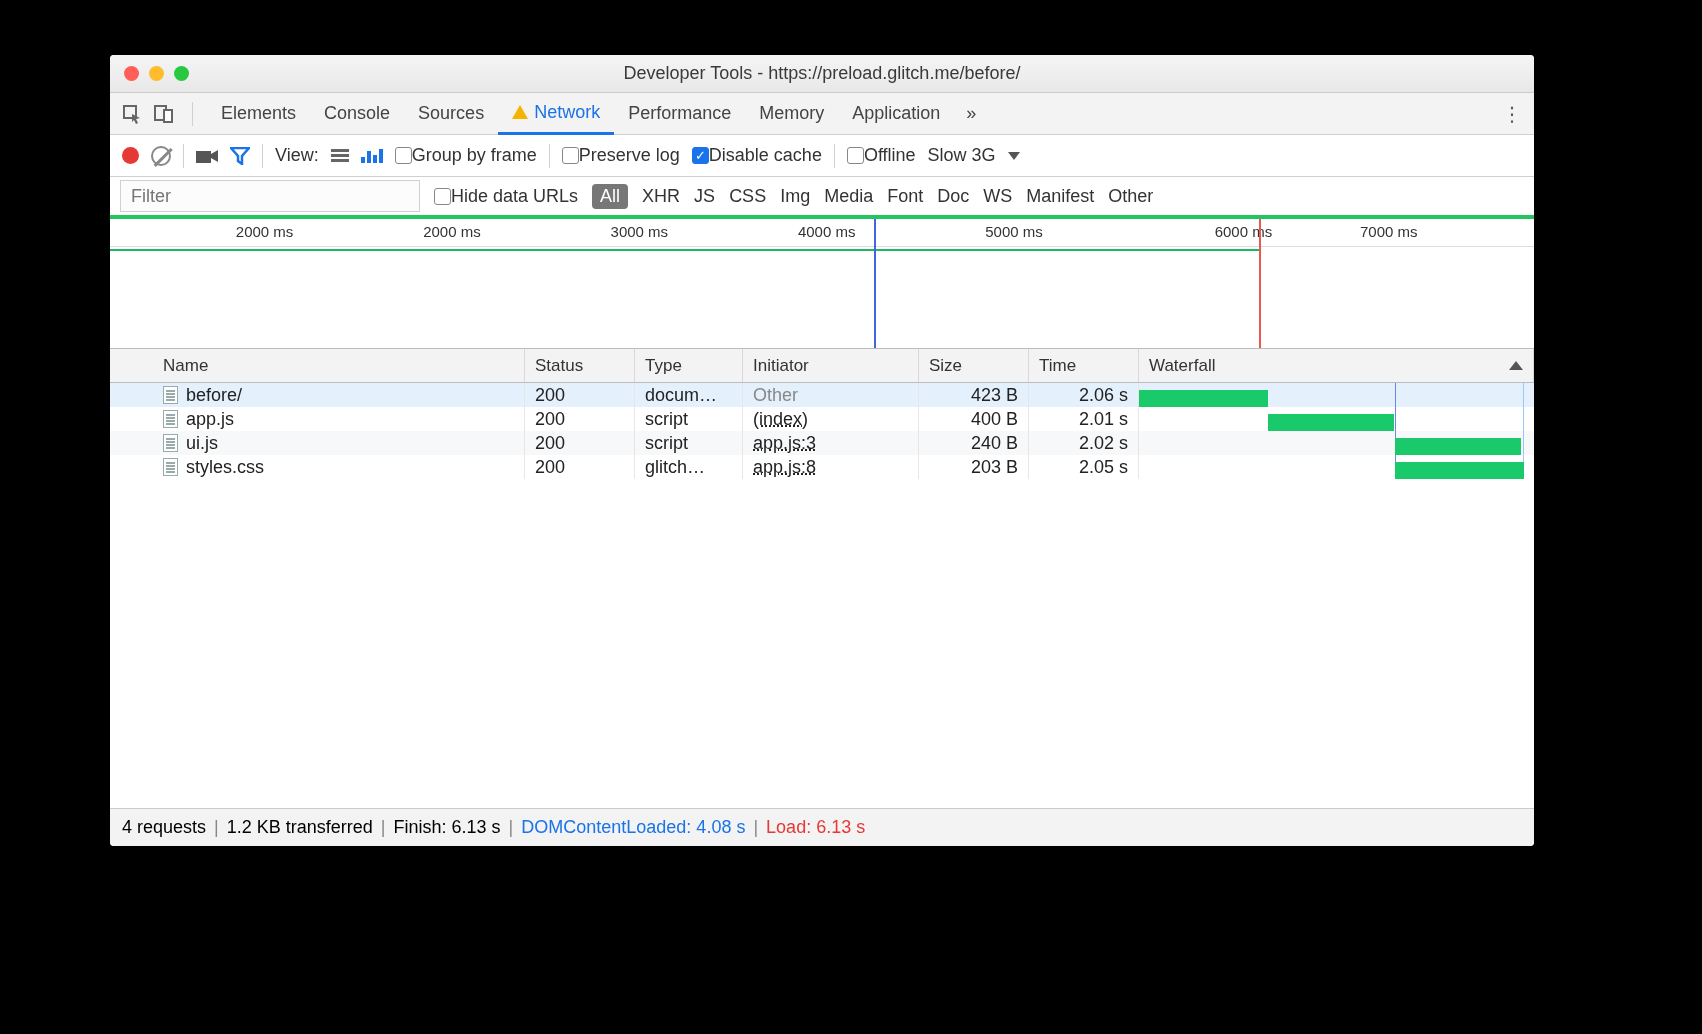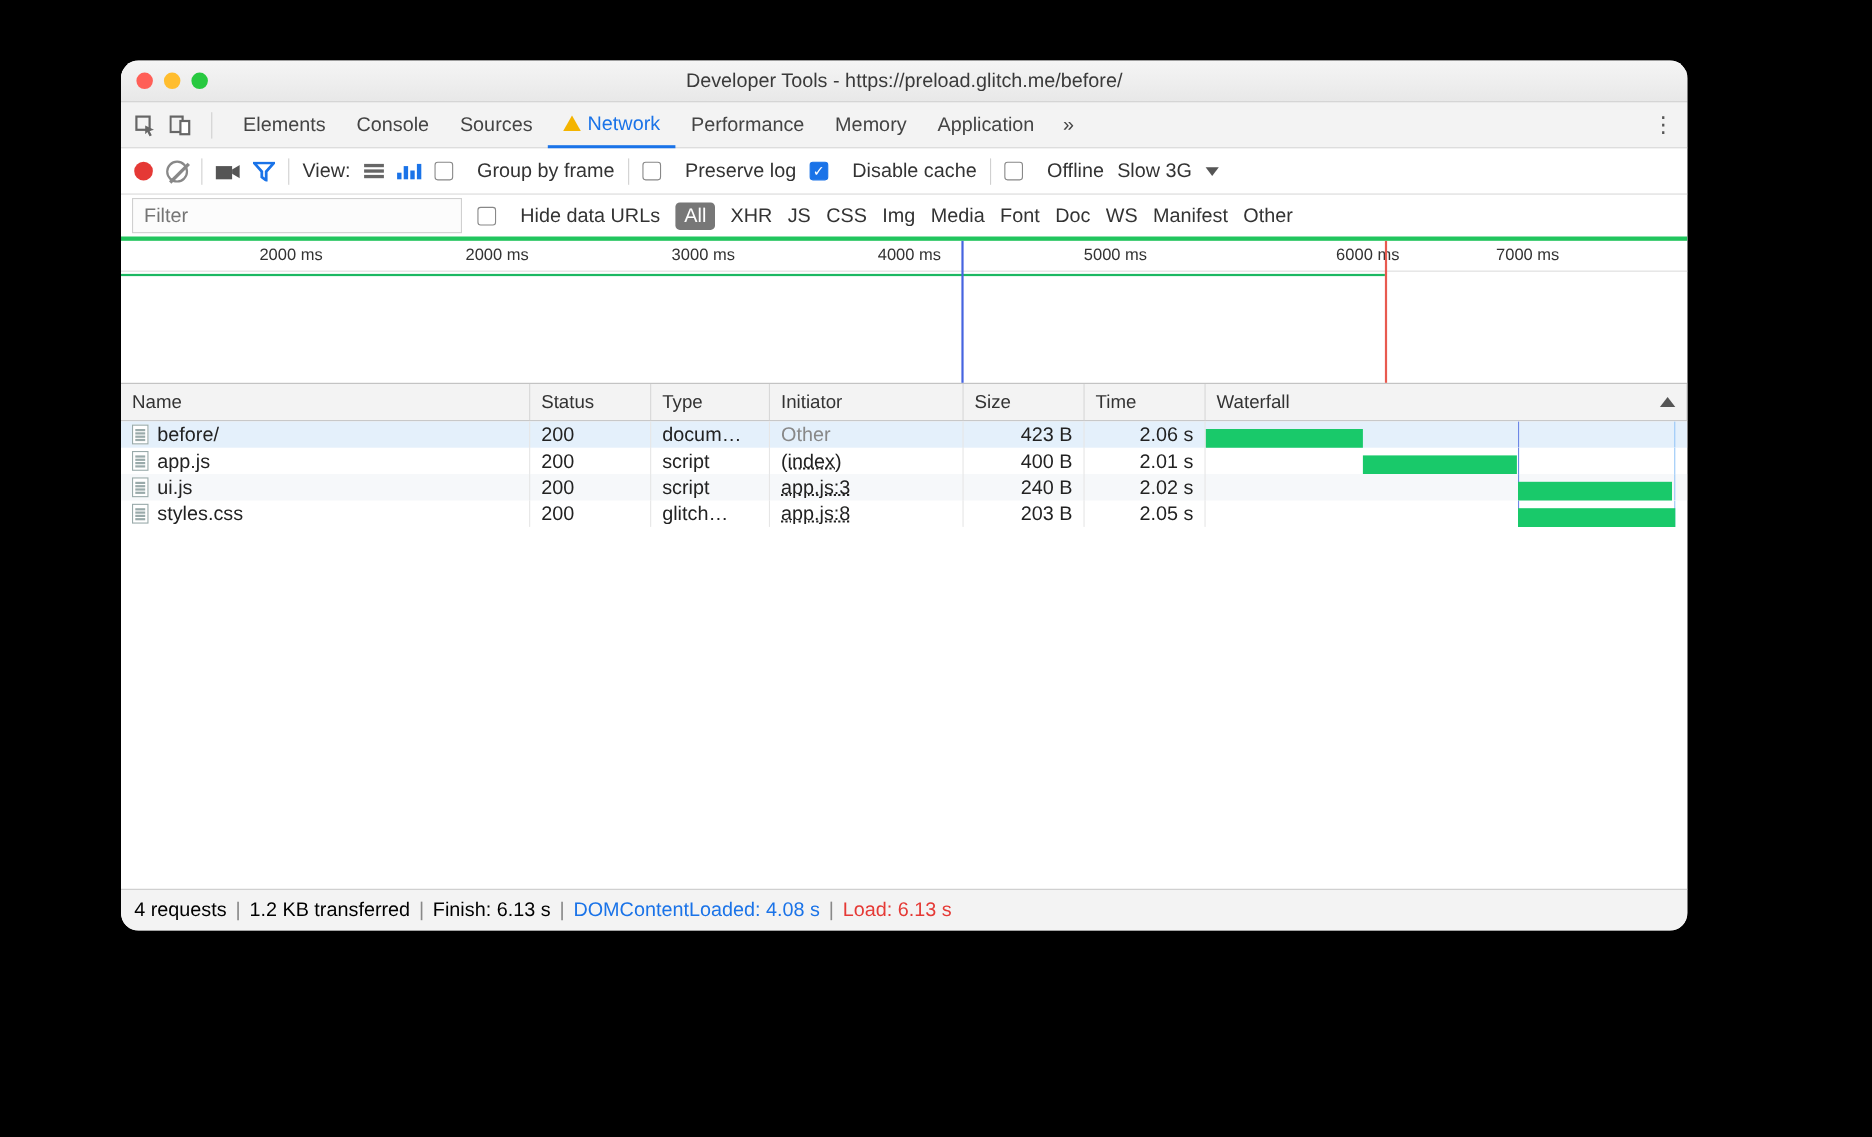--- a/index.html
+++ b/index.html
@@ -1,19 +1,19 @@
 <!DOCTYPE html>
 <html><head>
 <meta charset="utf-8">
 <style>
   * { box-sizing: border-box; margin: 0; padding: 0; font-family: -apple-system, "Helvetica Neue", Arial, sans-serif; }
   body { background: #000; width: 1702px; height: 1034px; position: relative; }
   .window {
     position: absolute; left: 110px; top: 55px; width: 1424px; height: 791px;
-    background: #fff; border-radius: 16px; box-shadow: 0 20px 60px rgba(0,0,0,0.5);
+    background: #fff; border-radius: 4px; box-shadow: 0 20px 60px rgba(0,0,0,0.5);
     display: flex; flex-direction: column; overflow: hidden;
   }
   
   .titlebar {
     height: 38px; background: linear-gradient(#f5f5f5,#e8e8e8);
     border-bottom: 1px solid #ccc; display: flex; align-items: center; position: relative;
   }
   .traffic { display: flex; gap: 10px; padding-left: 14px; }
   .traffic span { width: 15px; height: 15px; border-radius: 50%; }
   .t-close { background: #ff5f57; }
@@ -39,21 +39,21 @@
   }
   .rec-dot { width: 17px; height: 17px; border-radius: 50%; background: #e53935; }
   .stop-icn { width: 20px; height: 20px; border: 2.5px solid #888; border-radius: 50%; position: relative; }
   .stop-icn::after { content: ""; position: absolute; width: 24px; height: 2.5px; background: #888; top: 8px; left: -2px; transform: rotate(-45deg); }
   .tb-sep { width: 1px; height: 24px; background: #d0d0d0; }
   .cam-icn svg, .filter-icn svg { display: block; }
   .row-icn { display: flex; flex-direction: column; gap: 2px; }
   .row-icn span { width: 18px; height: 3px; background: #666; }
   .wave-icn { display: flex; gap: 2px; align-items: flex-end; }
   .wave-icn span { width: 4px; background: #1a73e8; }
-  .chk { display: flex; align-items: center; gap: 22px; }
+  .chk { display: flex; align-items: center; gap: 0; }
   .chk-box { width: 17px; height: 17px; border: 1.5px solid #888; border-radius: 3px; display: flex; align-items: center; justify-content: center; }
   .chk-box.checked { background: #1a73e8; border-color: #1a73e8; color: #fff; font-size: 13px; }
   .throttle-sel { display: flex; align-items: center; gap: 6px; }
   .caret-dn { width: 0; height: 0; border-left: 6px solid transparent; border-right: 6px solid transparent; border-top: 8px solid #555; margin-left: 6px; }
   
   .filterbar {
     height: 42px; border-bottom: 4px solid #22c55e; display: flex; align-items: center;
     gap: 14px; font-size: 18px; color: #333; background: #fff;
   }
   .filter-input {
@@ -64,21 +64,21 @@
   .pill.active { background: #777; color: #fff; }
   .filt-item { color: #333; }
   
   .overview { height: 130px; border-bottom: 1px solid #bdbdbd; position: relative; background: #fff; }
   .ov-ticks { height: 28px; border-bottom: 1px solid #ddd; position: relative; font-size: 15px; color: #333; }
   .ov-tick { position: absolute; top: 4px; transform: translateX(-100%); white-space: nowrap; padding-right: 4px; }
   .ov-line-green { position: absolute; left: 0; height: 2px; background: #1cb862; top: 30px; }
   .ov-marker { position: absolute; top: 0; bottom: 0; width: 2px; }
   
   .grid { flex: 1; background: #fff; display: flex; flex-direction: column; overflow: hidden; }
-  .grid-head, .grid-row { display: grid; grid-template-columns: 372px 110px 108px 176px 110px 110px 1fr; }
+  .grid-head, .grid-row { display: grid; grid-template-columns: 372px 110px 108px 176px 110px 110px 1fr; padding-left: 43px; }
   .grid-head { height: 34px; border-bottom: 1px solid #bdbdbd; background: #f3f3f3; font-size: 17px; color: #333; }
   .gh { padding: 6px 10px; border-right: 1px solid #d8d8d8; display: flex; align-items: center; overflow: hidden; }
   .gh.wf { justify-content: space-between; }
   .sort-tri { width: 0; height: 0; border-left: 7px solid transparent; border-right: 7px solid transparent; border-bottom: 9px solid #555; }
   .grid-body { flex: 1; overflow: hidden; position: relative; }
   .grid-row { height: 24px; font-size: 18px; color: #222; }
   .grid-row.sel { background: #e4f0fb; }
   .grid-row.odd { background: #f6f8fa; }
   .gc { padding: 6px 10px; border-right: 1px solid #e6e6e6; display: flex; align-items: center; overflow: hidden; white-space: nowrap; }
   .gc.num { justify-content: flex-end; }

